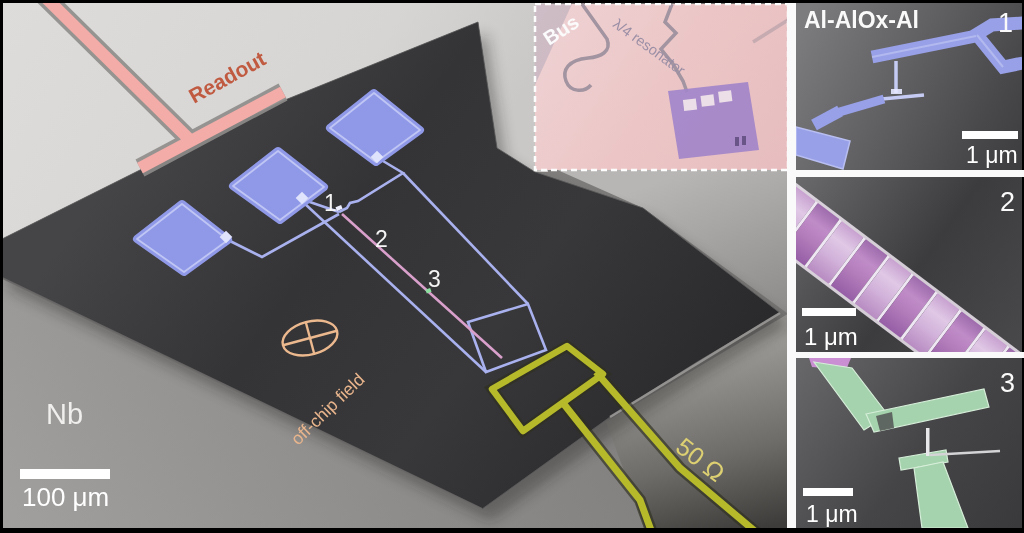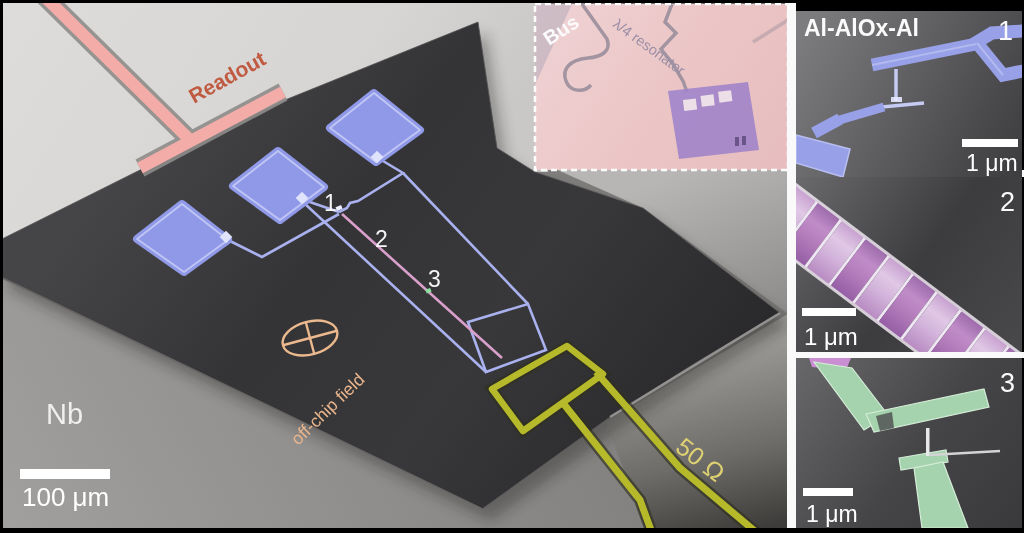--- a/index.html
+++ b/index.html
@@ -8,21 +8,21 @@
     font-family:"Liberation Sans","DejaVu Sans",sans-serif;overflow:hidden;
   }
   .abs{position:absolute;}
   svg text{user-select:none;}
   #main-svg{left:0;top:0;}
   #sep-v{left:787px;top:3px;width:9px;height:525px;background:#fafafa;}
   .sep-h{left:787px;width:237px;background:#fafafa;}
   #sep-h1{top:170px;height:7px;}
   #sep-h2{top:352px;height:6px;}
   .panel{left:796px;width:226px;overflow:hidden;}
-  #panel-1{top:11px;height:167px;}
+  #panel-1{top:3px;height:167px;}
   #panel-2{top:177px;height:175px;}
   #panel-3{top:358px;height:170px;}
 </style>
 </head>
 <body>
 
 <div id="figure">
 
   <svg id="main-svg" class="abs" width="791" height="533" viewBox="0 0 791 533">
     <defs>

